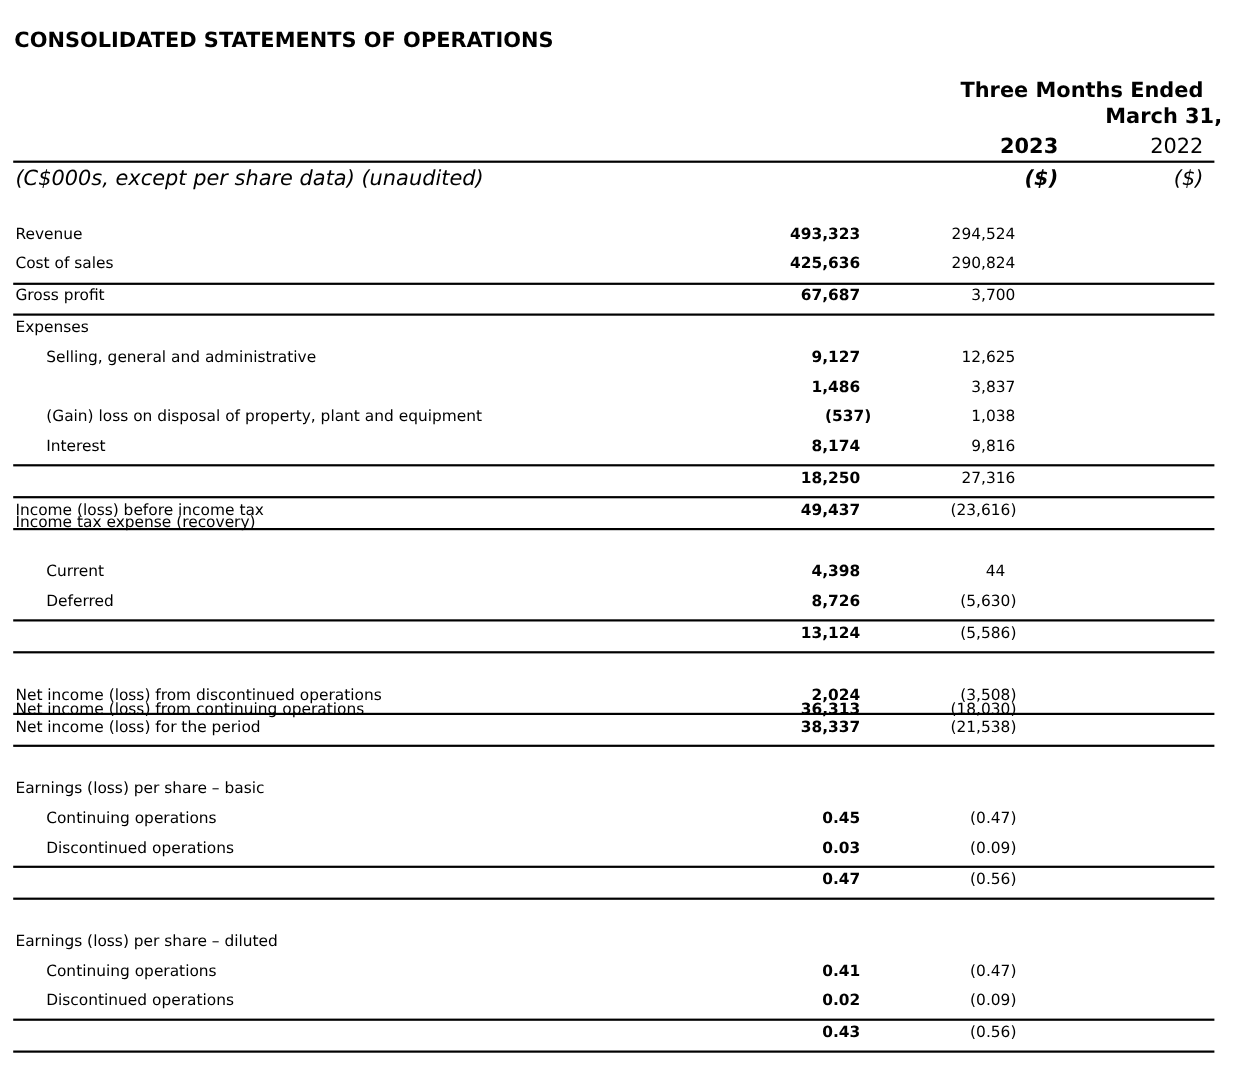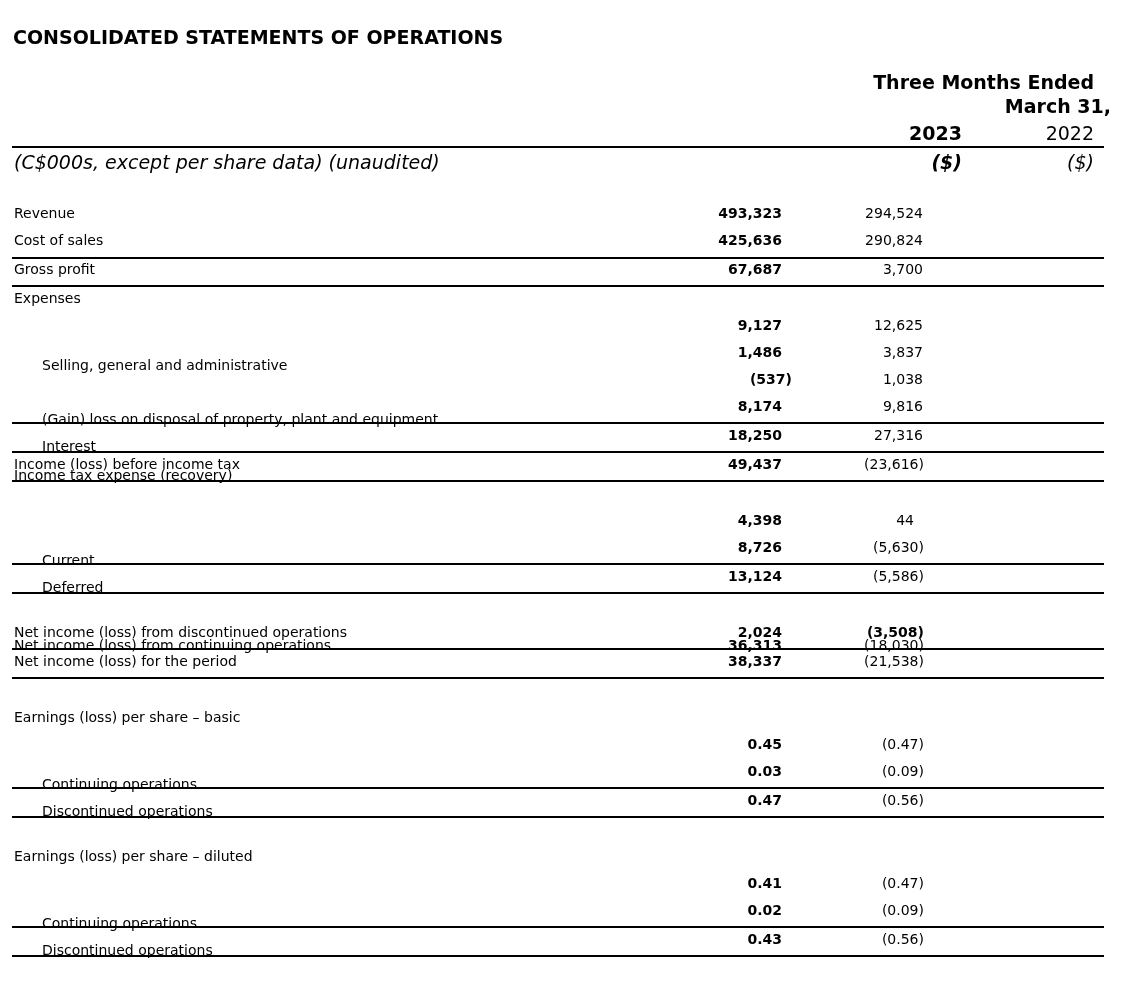--- a/index.html
+++ b/index.html
@@ -3,21 +3,21 @@
 <meta charset="utf-8">
 <style>
   html, body { margin: 0; padding: 0; background: #ffffff; }
   body { width: 1125px; height: 990px; position: relative; overflow: hidden;
          font-family: "DejaVu Sans", sans-serif; color: #000; }
   .title { position: absolute; left: 13px; top: 26px; font-size: 19px; font-weight: bold; letter-spacing: 0px; }
   .hdr { position: absolute; font-size: 19px; text-align: left; white-space: nowrap; }
   .rule { position: absolute; left: 12px; width: 1092px; height: 2px; background: #000; }
   .row { position: absolute; left: 0; width: 945px; height: 27px; font-size: 14px; }
   .row .lbl { position: absolute; left: 14px; top: 0; white-space: nowrap; }
-  .row .lbl.ind { left: 42px; margin-top: 40px; }
+  .row .lbl.ind { left: 42px; }
   .row .c1 { position: absolute; right: 163px; top: 0; font-weight: bold; white-space: nowrap; }
   .row .c2 { position: absolute; right: 22px; top: 0; white-space: nowrap; }
   .sub { position: absolute; left: 14px; top: 151px; font-size: 19px; font-style: italic; }
 </style>
 </head>
 <body>
 
 <div class="title">CONSOLIDATED STATEMENTS OF OPERATIONS</div>
 
 <div class="hdr" style="right:31px; top:71px; font-weight:bold;">Three Months Ended</div>
@@ -102,21 +102,21 @@
   </div>
 <div class="rule" style="top:592px;"></div>
 <div class="row" style="top:597px;margin-top:40px;">
     <span class="lbl">Net income (loss) from continuing operations</span>
     <span class="c1">36,313</span>
     <span class="c2" style="right:21px;">(18,030)</span>
   </div>
 <div class="row" style="top:624px;">
     <span class="lbl">Net income (loss) from discontinued operations</span>
     <span class="c1">2,024</span>
-    <span class="c2" style="right:21px;font-weight:bold;">(3,508)</span>
+    <span class="c2" style="right:21px;">(3,508)</span>
   </div>
 <div class="rule" style="top:648px;"></div>
 <div class="row" style="top:653px;">
     <span class="lbl">Net income (loss) for the period</span>
     <span class="c1">38,337</span>
     <span class="c2" style="right:21px;">(21,538)</span>
   </div>
 <div class="rule" style="top:677px;"></div>
 
 <div class="row" style="top:709px;">

